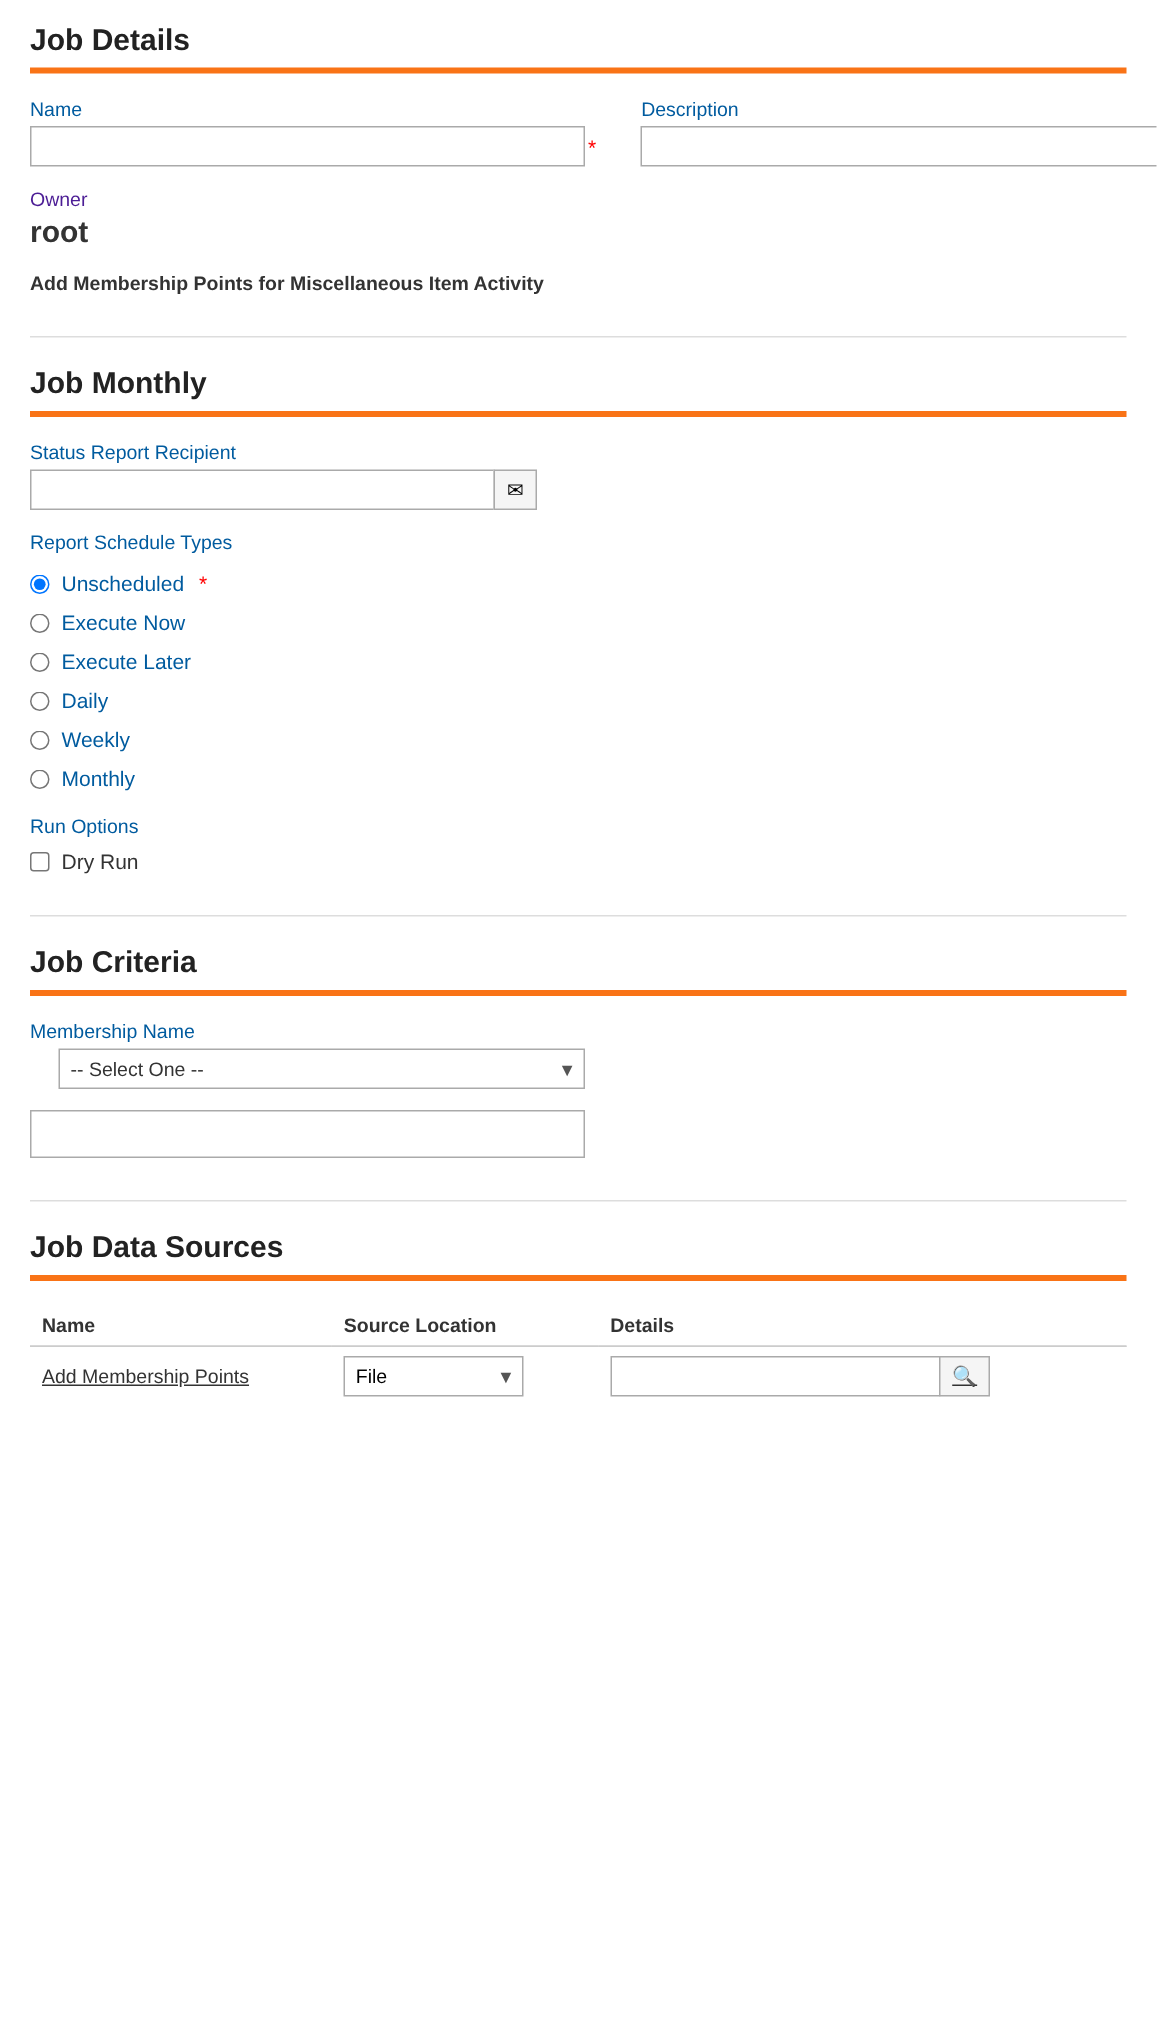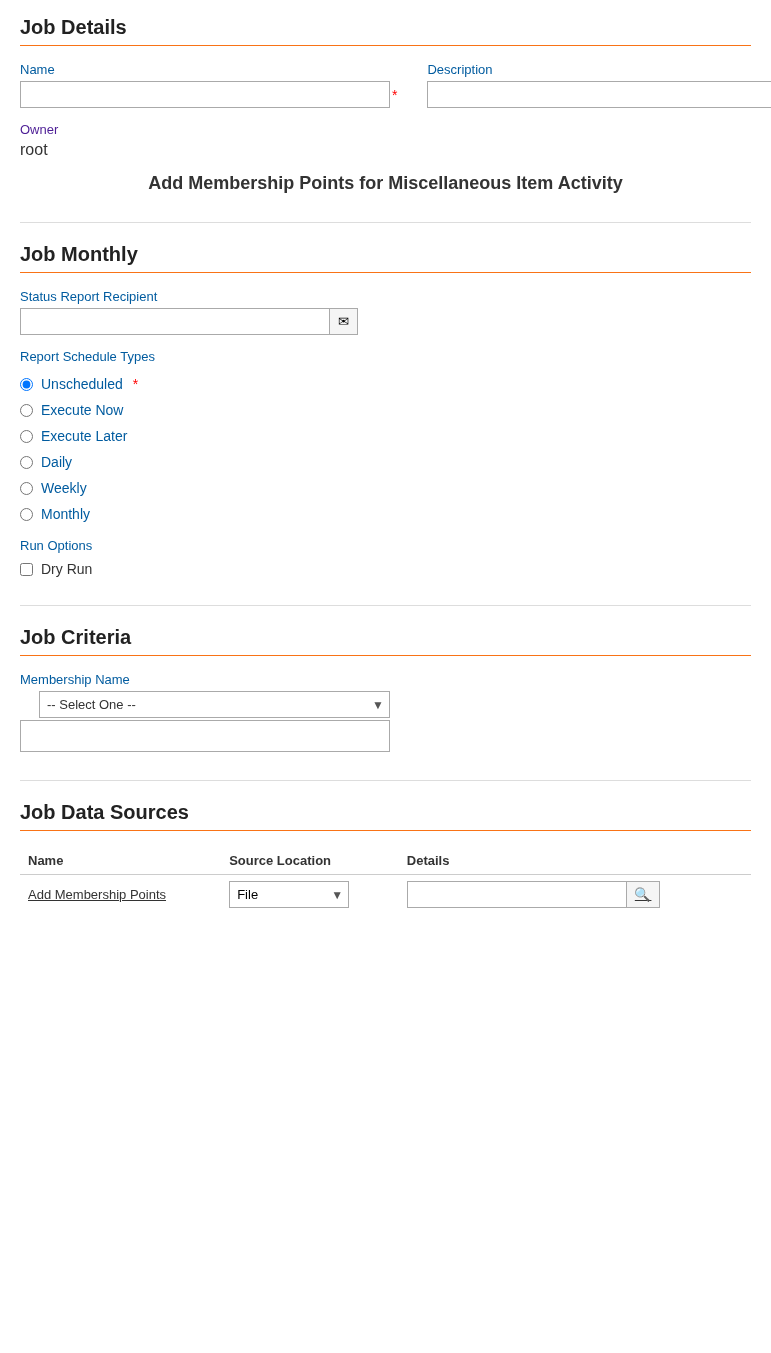--- a/index.html
+++ b/index.html
@@ -12,43 +12,42 @@
       min-height: 1353px;
       padding: 16px 20px;
     }
     .section {
       margin-bottom: 28px;
     }
     .section-title {
       font-size: 20px;
       font-weight: bold;
       color: #222;
-      border-bottom: 1px solid #f97316;
+      border-bottom: 4px solid #f97316;
       padding-bottom: 6px;
       margin-bottom: 16px;
     }
     .field-label {
       font-size: 13px;
       color: #005b9f;
       margin-bottom: 4px;
       display: block;
     }
     .field-label.dark {
       color: #4c1d95;
       font-weight: normal;
     }
     .owner-value {
-      font-weight: normal;
-      font-size: 16px;
+      font-weight: bold;
+      font-size: 20px;
       margin-bottom: 4px;
     }
     .script-def-value {
       font-weight: bold;
-      font-size: 18px;
-      text-align: center;
+      font-size: 13px;
     }
     .required-star {
       color: red;
       margin-left: 2px;
     }
     input[type="text"] {
       border: 1px solid #aaa;
       padding: 5px 7px;
       font-size: 13px;
       color: #333;
@@ -311,21 +310,21 @@
       <span>Dry Run</span>
     </label>
   </div>
 </div>
 
 <hr class="divider">
 
 <div class="section">
   <div class="section-title">Job Criteria</div>
 
-  <div class="field-group" style="margin-bottom:2px;">
+  <div class="field-group" style="margin-bottom:14px;">
     <label class="field-label">Membership Name</label>
     <div class="select-wrapper">
       <select>
         <option>-- Select One --</option>
       </select>
       <span class="select-arrow">▼</span>
     </div>
   </div>
 
   <div class="field-group" style="margin-bottom:14px;">

